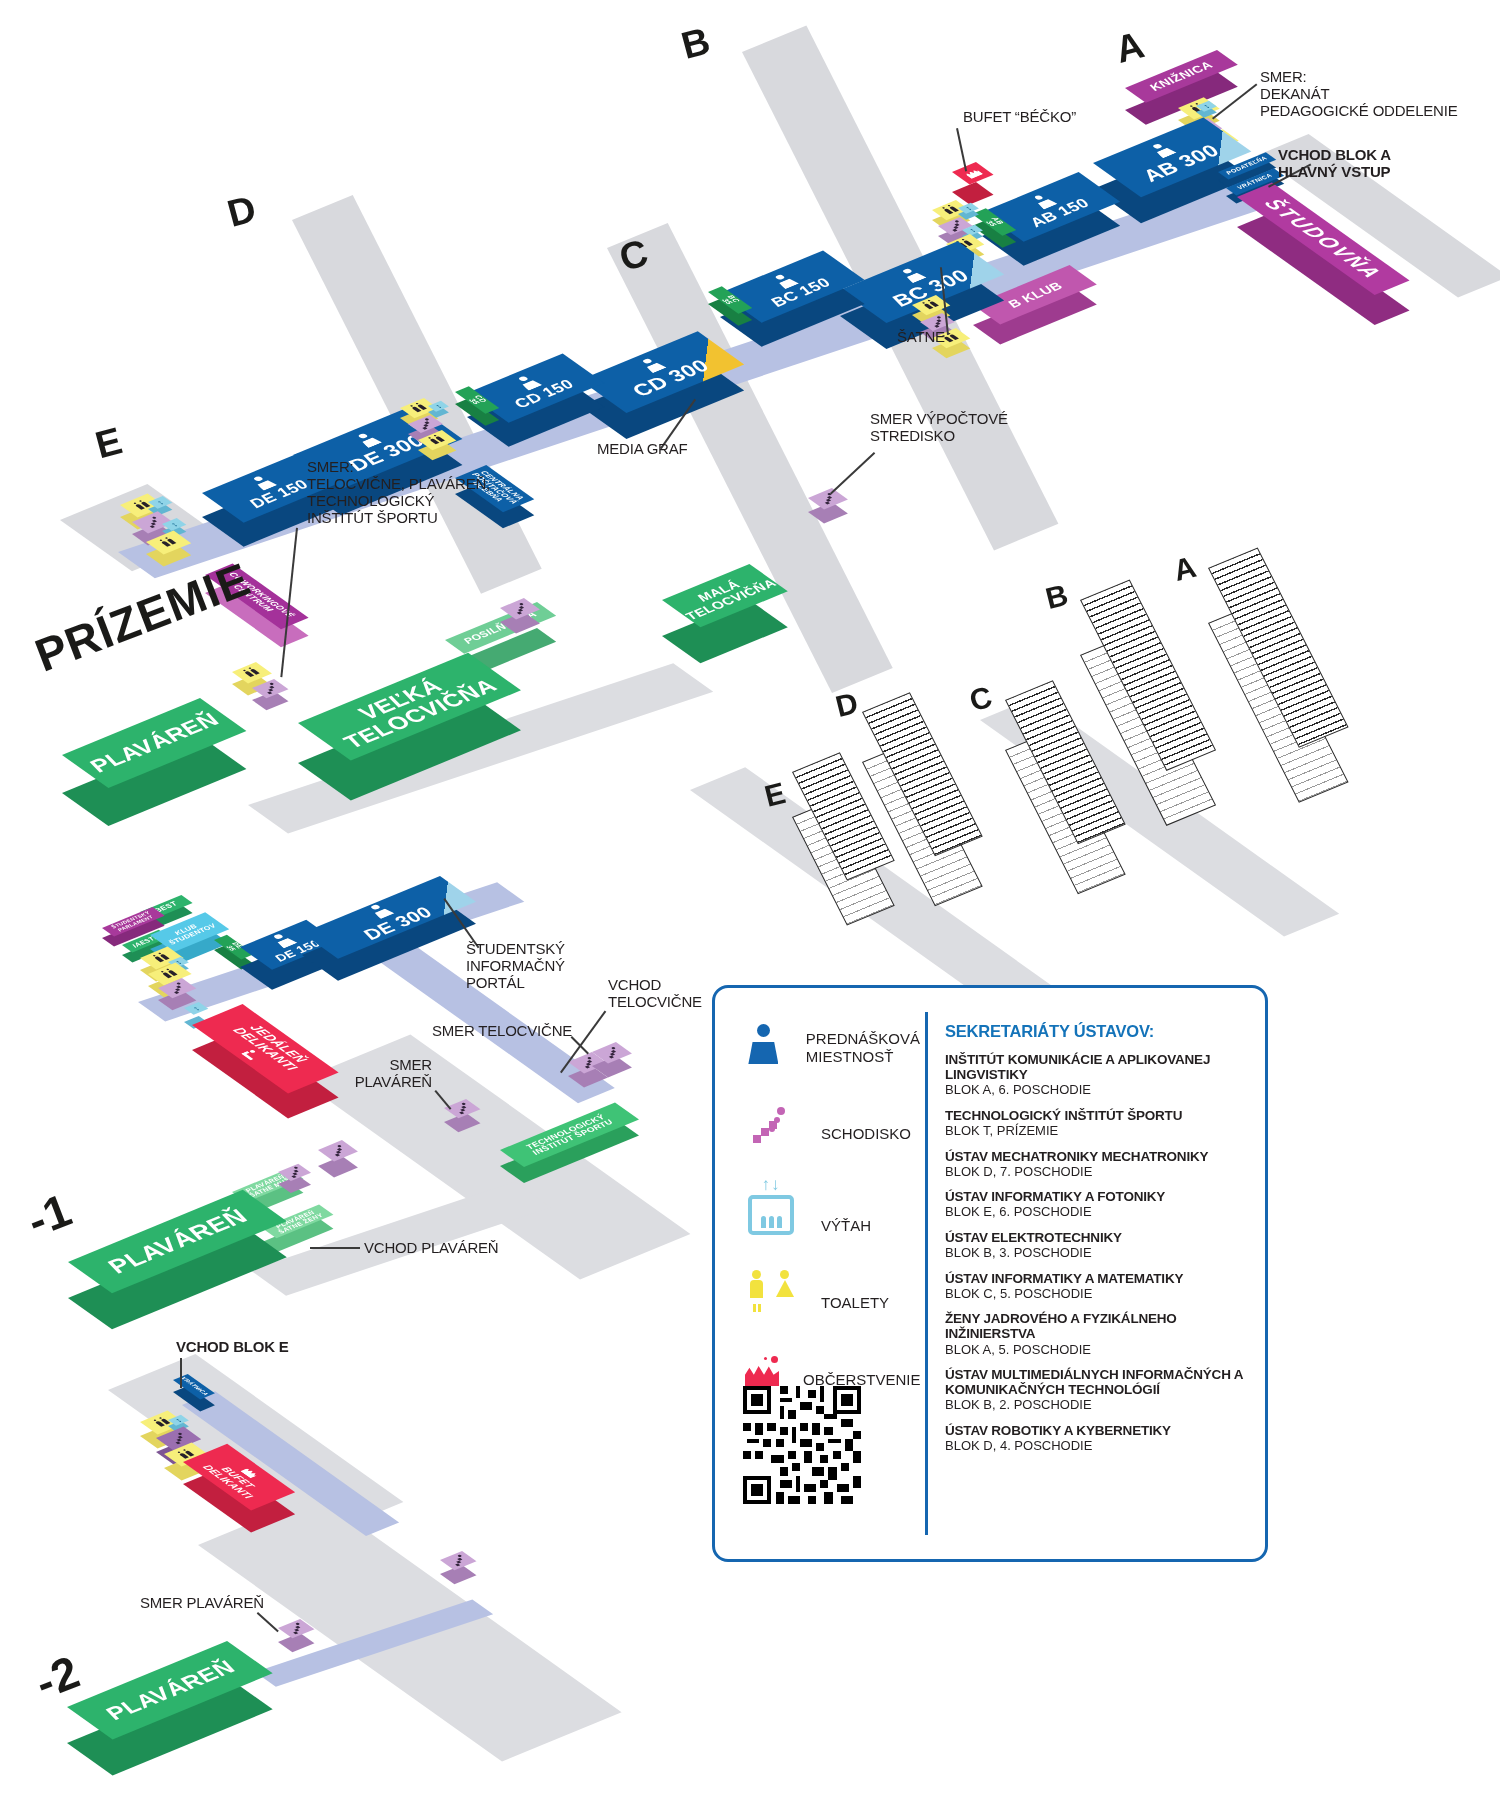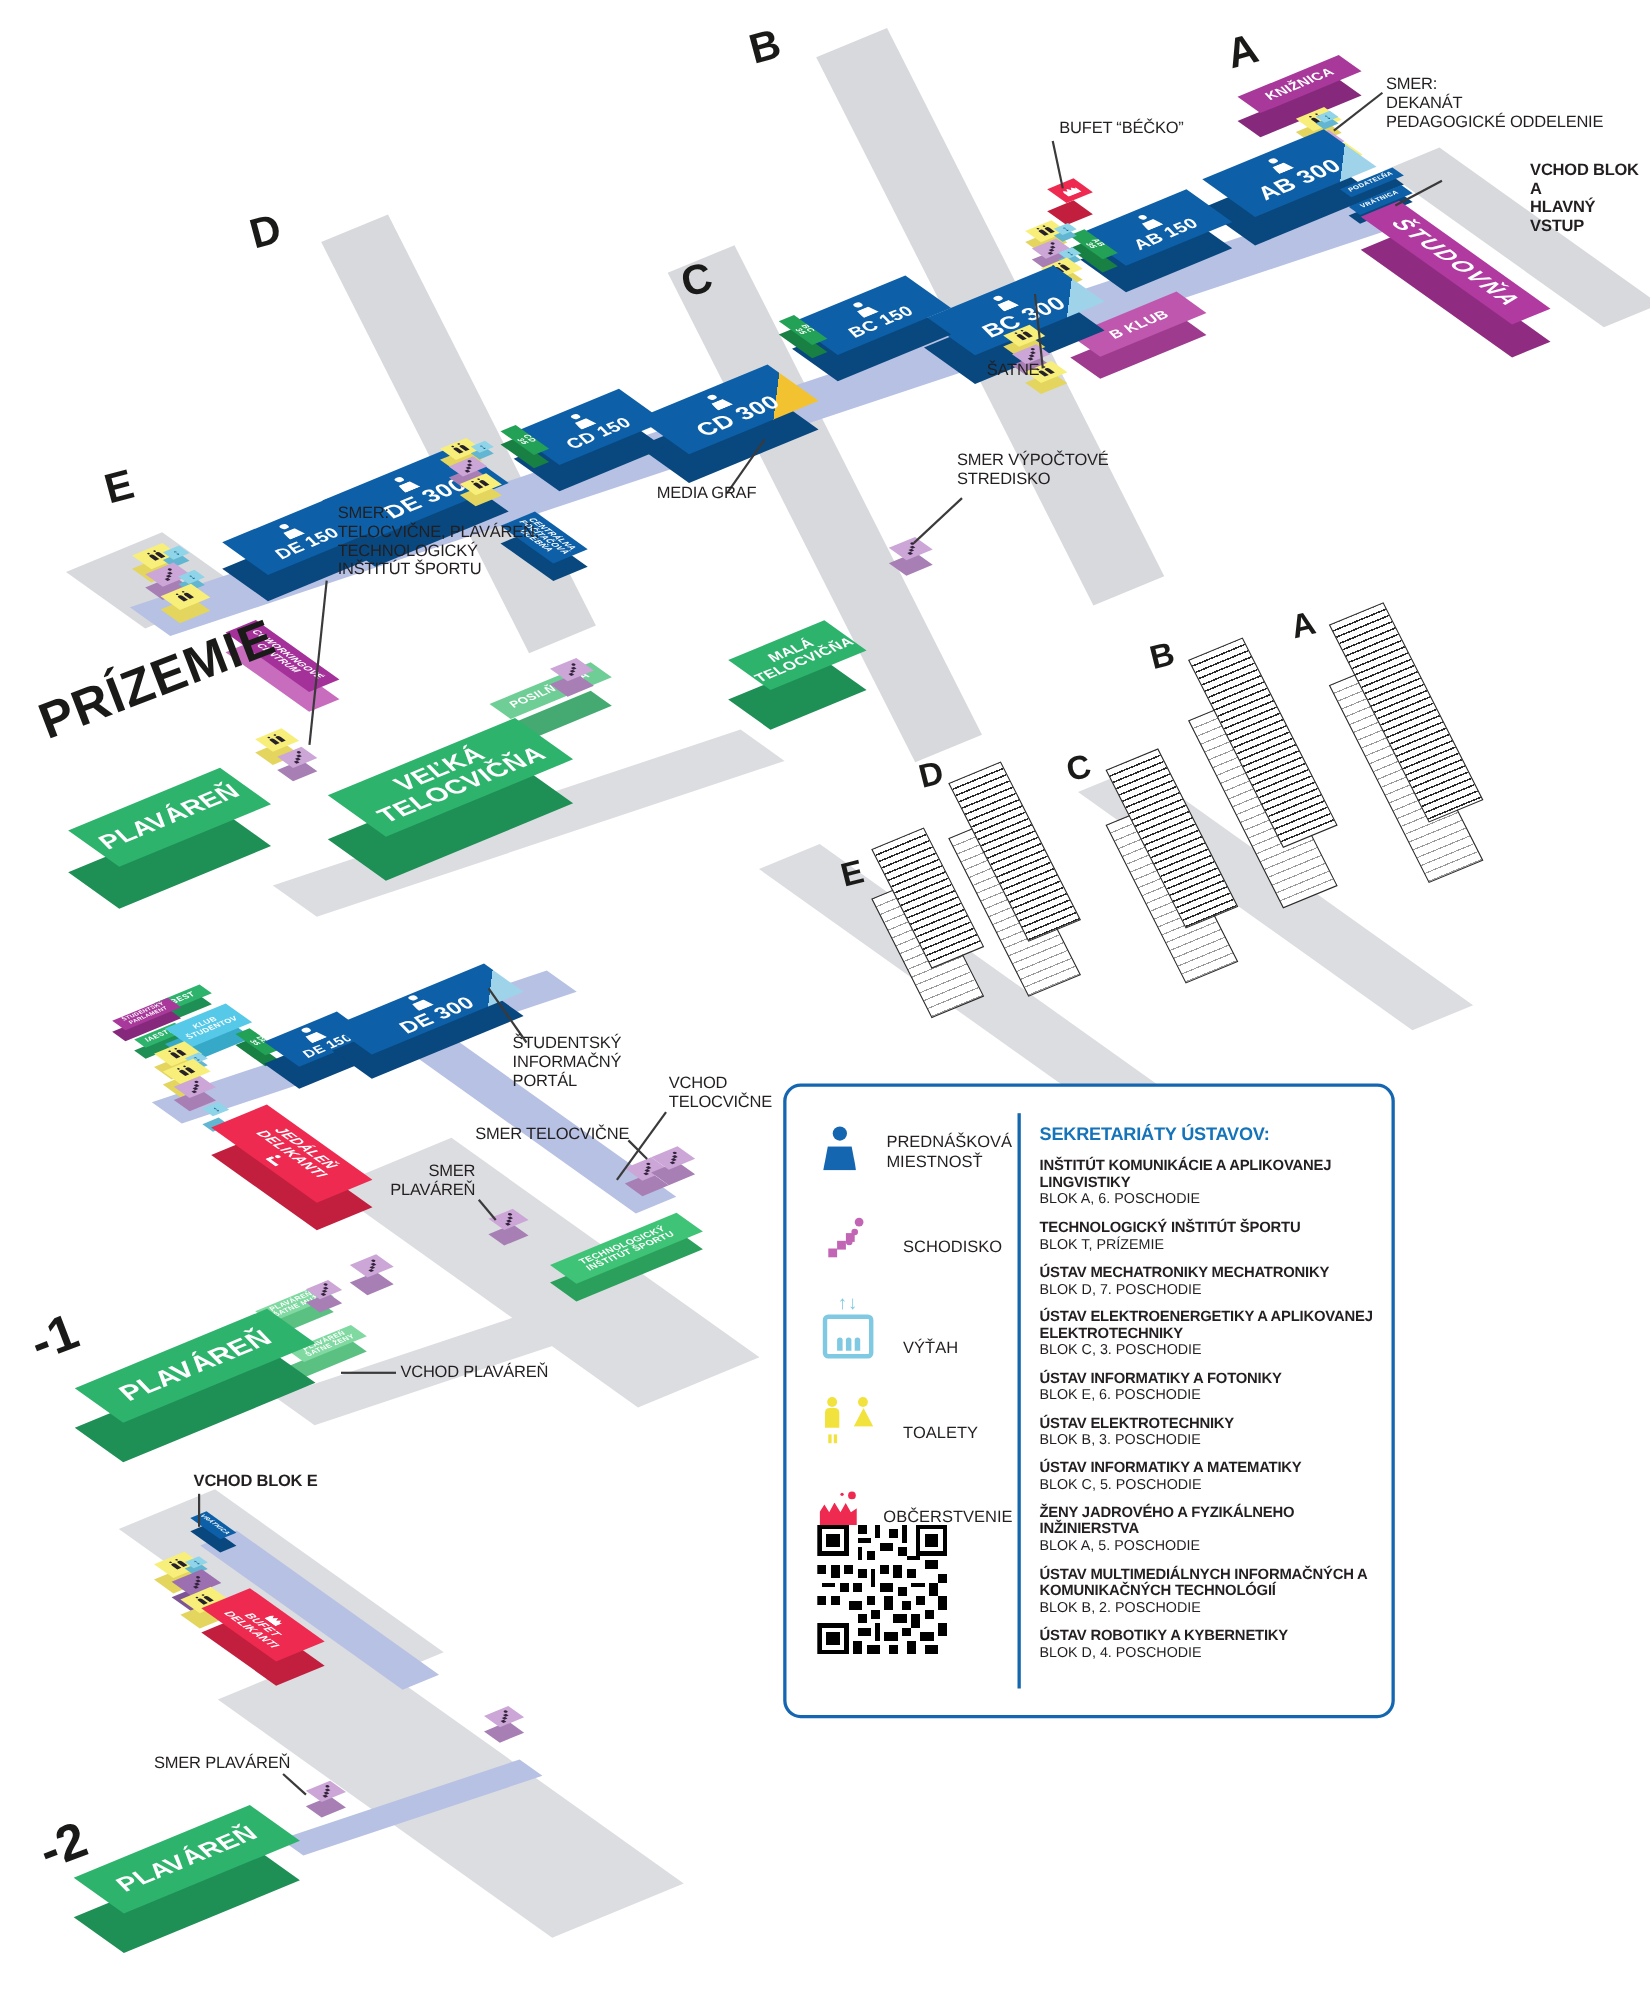--- a/index.html
+++ b/index.html
@@ -779,21 +779,21 @@
   <i class="ld" style="left:436px;top:1090px;width:24px;transform:rotate(50deg)"></i>
   <i class="ld" style="left:560px;top:1072px;width:76px;transform:rotate(-54deg)"></i>
   <i class="ld" style="left:310px;top:1247px;width:50px;transform:rotate(0deg)"></i>
   <i class="ld" style="left:182px;top:1358px;width:30px;transform:rotate(90deg)"></i>
   <i class="ld" style="left:258px;top:1612px;width:28px;transform:rotate(42deg)"></i>
 
   <span class="ann" style="left:963px;top:108px">BUFET “BÉČKO”</span>
   <span class="ann" style="left:1260px;top:68px">SMER:
 DEKANÁT
 PEDAGOGICKÉ ODDELENIE</span>
-  <span class="ann b" style="left:1391px;top:146px">VCHOD BLOK A
+  <span class="ann b" style="left:1278px;top:146px">VCHOD BLOK A
 HLAVNÝ VSTUP</span>
   <span class="ann" style="left:897px;top:328px">ŠATNE</span>
   <span class="ann" style="left:870px;top:410px">SMER VÝPOČTOVÉ
 STREDISKO</span>
   <span class="ann" style="left:597px;top:440px">MEDIA GRAF</span>
   <span class="ann" style="left:307px;top:458px">SMER:
 TELOCVIČNE, PLAVÁREŇ,
 TECHNOLOGICKÝ
 INŠTITÚT ŠPORTU</span>
   <span class="ann" style="left:466px;top:940px">ŠTUDENTSKÝ
@@ -869,24 +869,20 @@
         </div>
       <div class="se">
           <div class="nm">TECHNOLOGICKÝ INŠTITÚT ŠPORTU</div>
           <div class="lc">BLOK T, PRÍZEMIE</div>
         </div>
       <div class="se">
           <div class="nm">ÚSTAV MECHATRONIKY MECHATRONIKY</div>
           <div class="lc">BLOK D, 7. POSCHODIE</div>
         </div>
       <div class="se">
-          <div class="nm">ÚSTAV ELEKTROENERGETIKY A APLIKOVANEJ ELEKTROTECHNIKY</div>
-          <div class="lc">BLOK C, 3. POSCHODIE</div>
-        </div>
-      <div class="se">
           <div class="nm">ÚSTAV INFORMATIKY A FOTONIKY</div>
           <div class="lc">BLOK E, 6. POSCHODIE</div>
         </div>
       <div class="se">
           <div class="nm">ÚSTAV ELEKTROTECHNIKY</div>
           <div class="lc">BLOK B, 3. POSCHODIE</div>
         </div>
       <div class="se">
           <div class="nm">ÚSTAV INFORMATIKY A MATEMATIKY</div>
           <div class="lc">BLOK C, 5. POSCHODIE</div>

